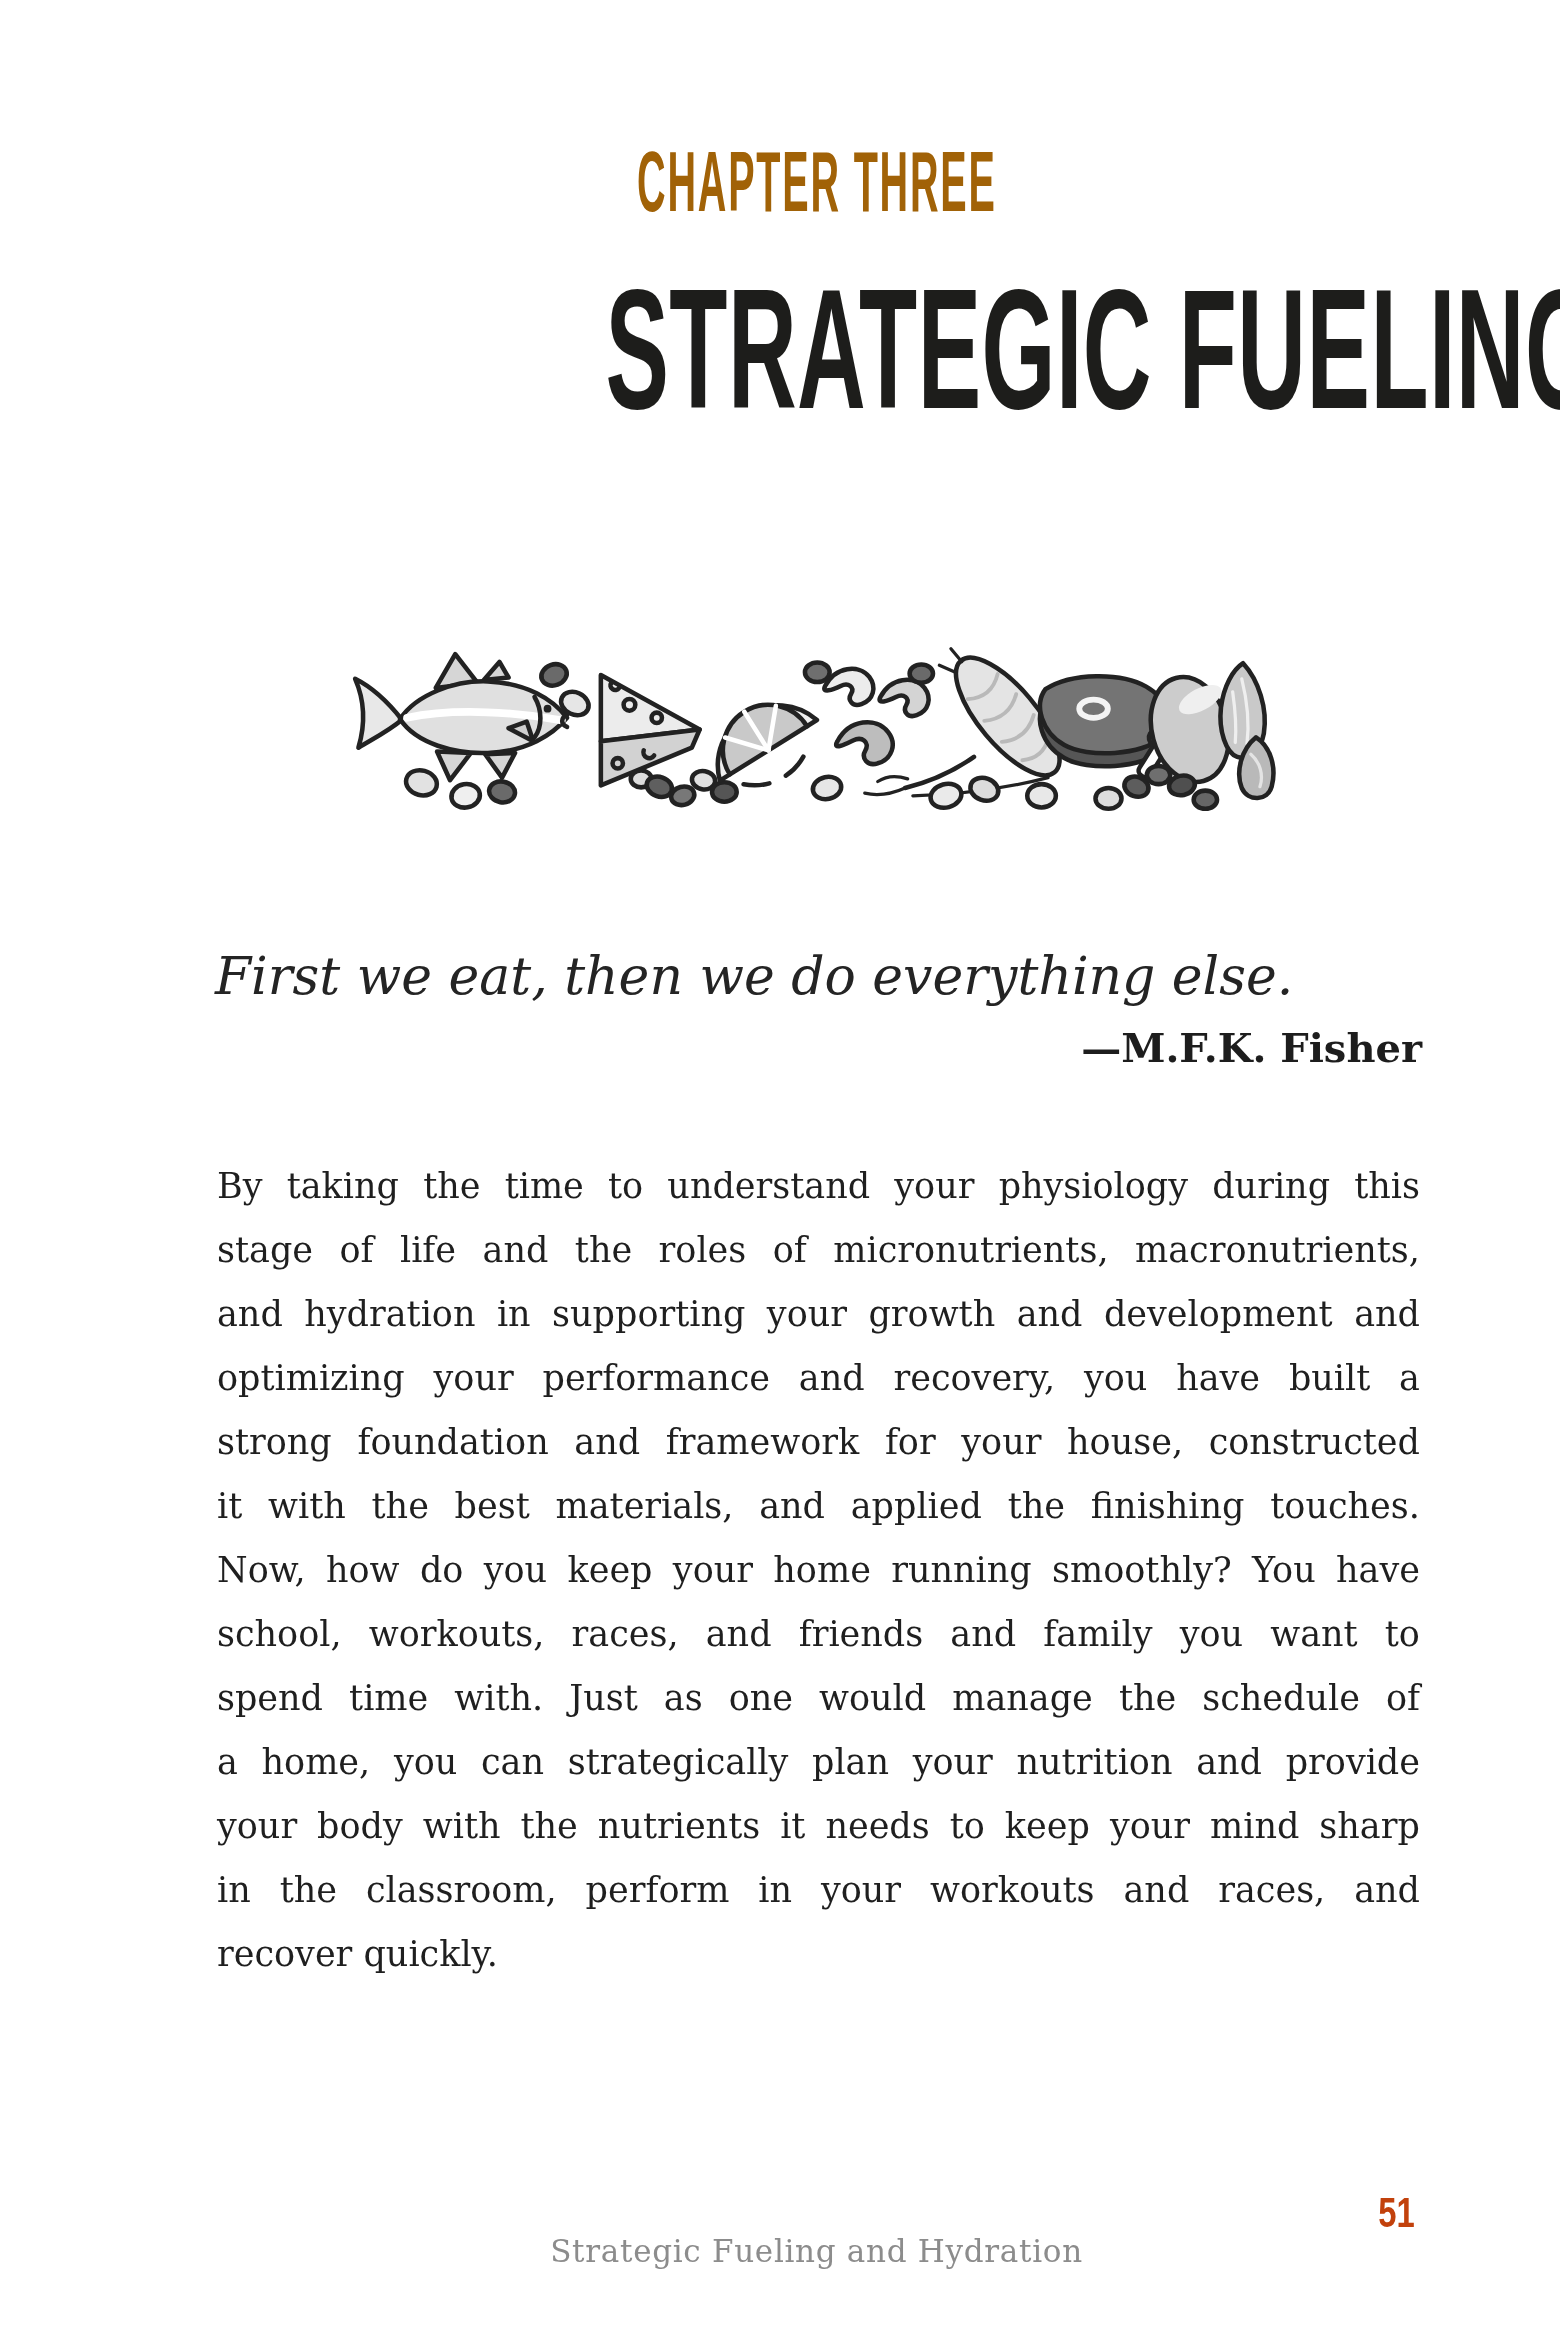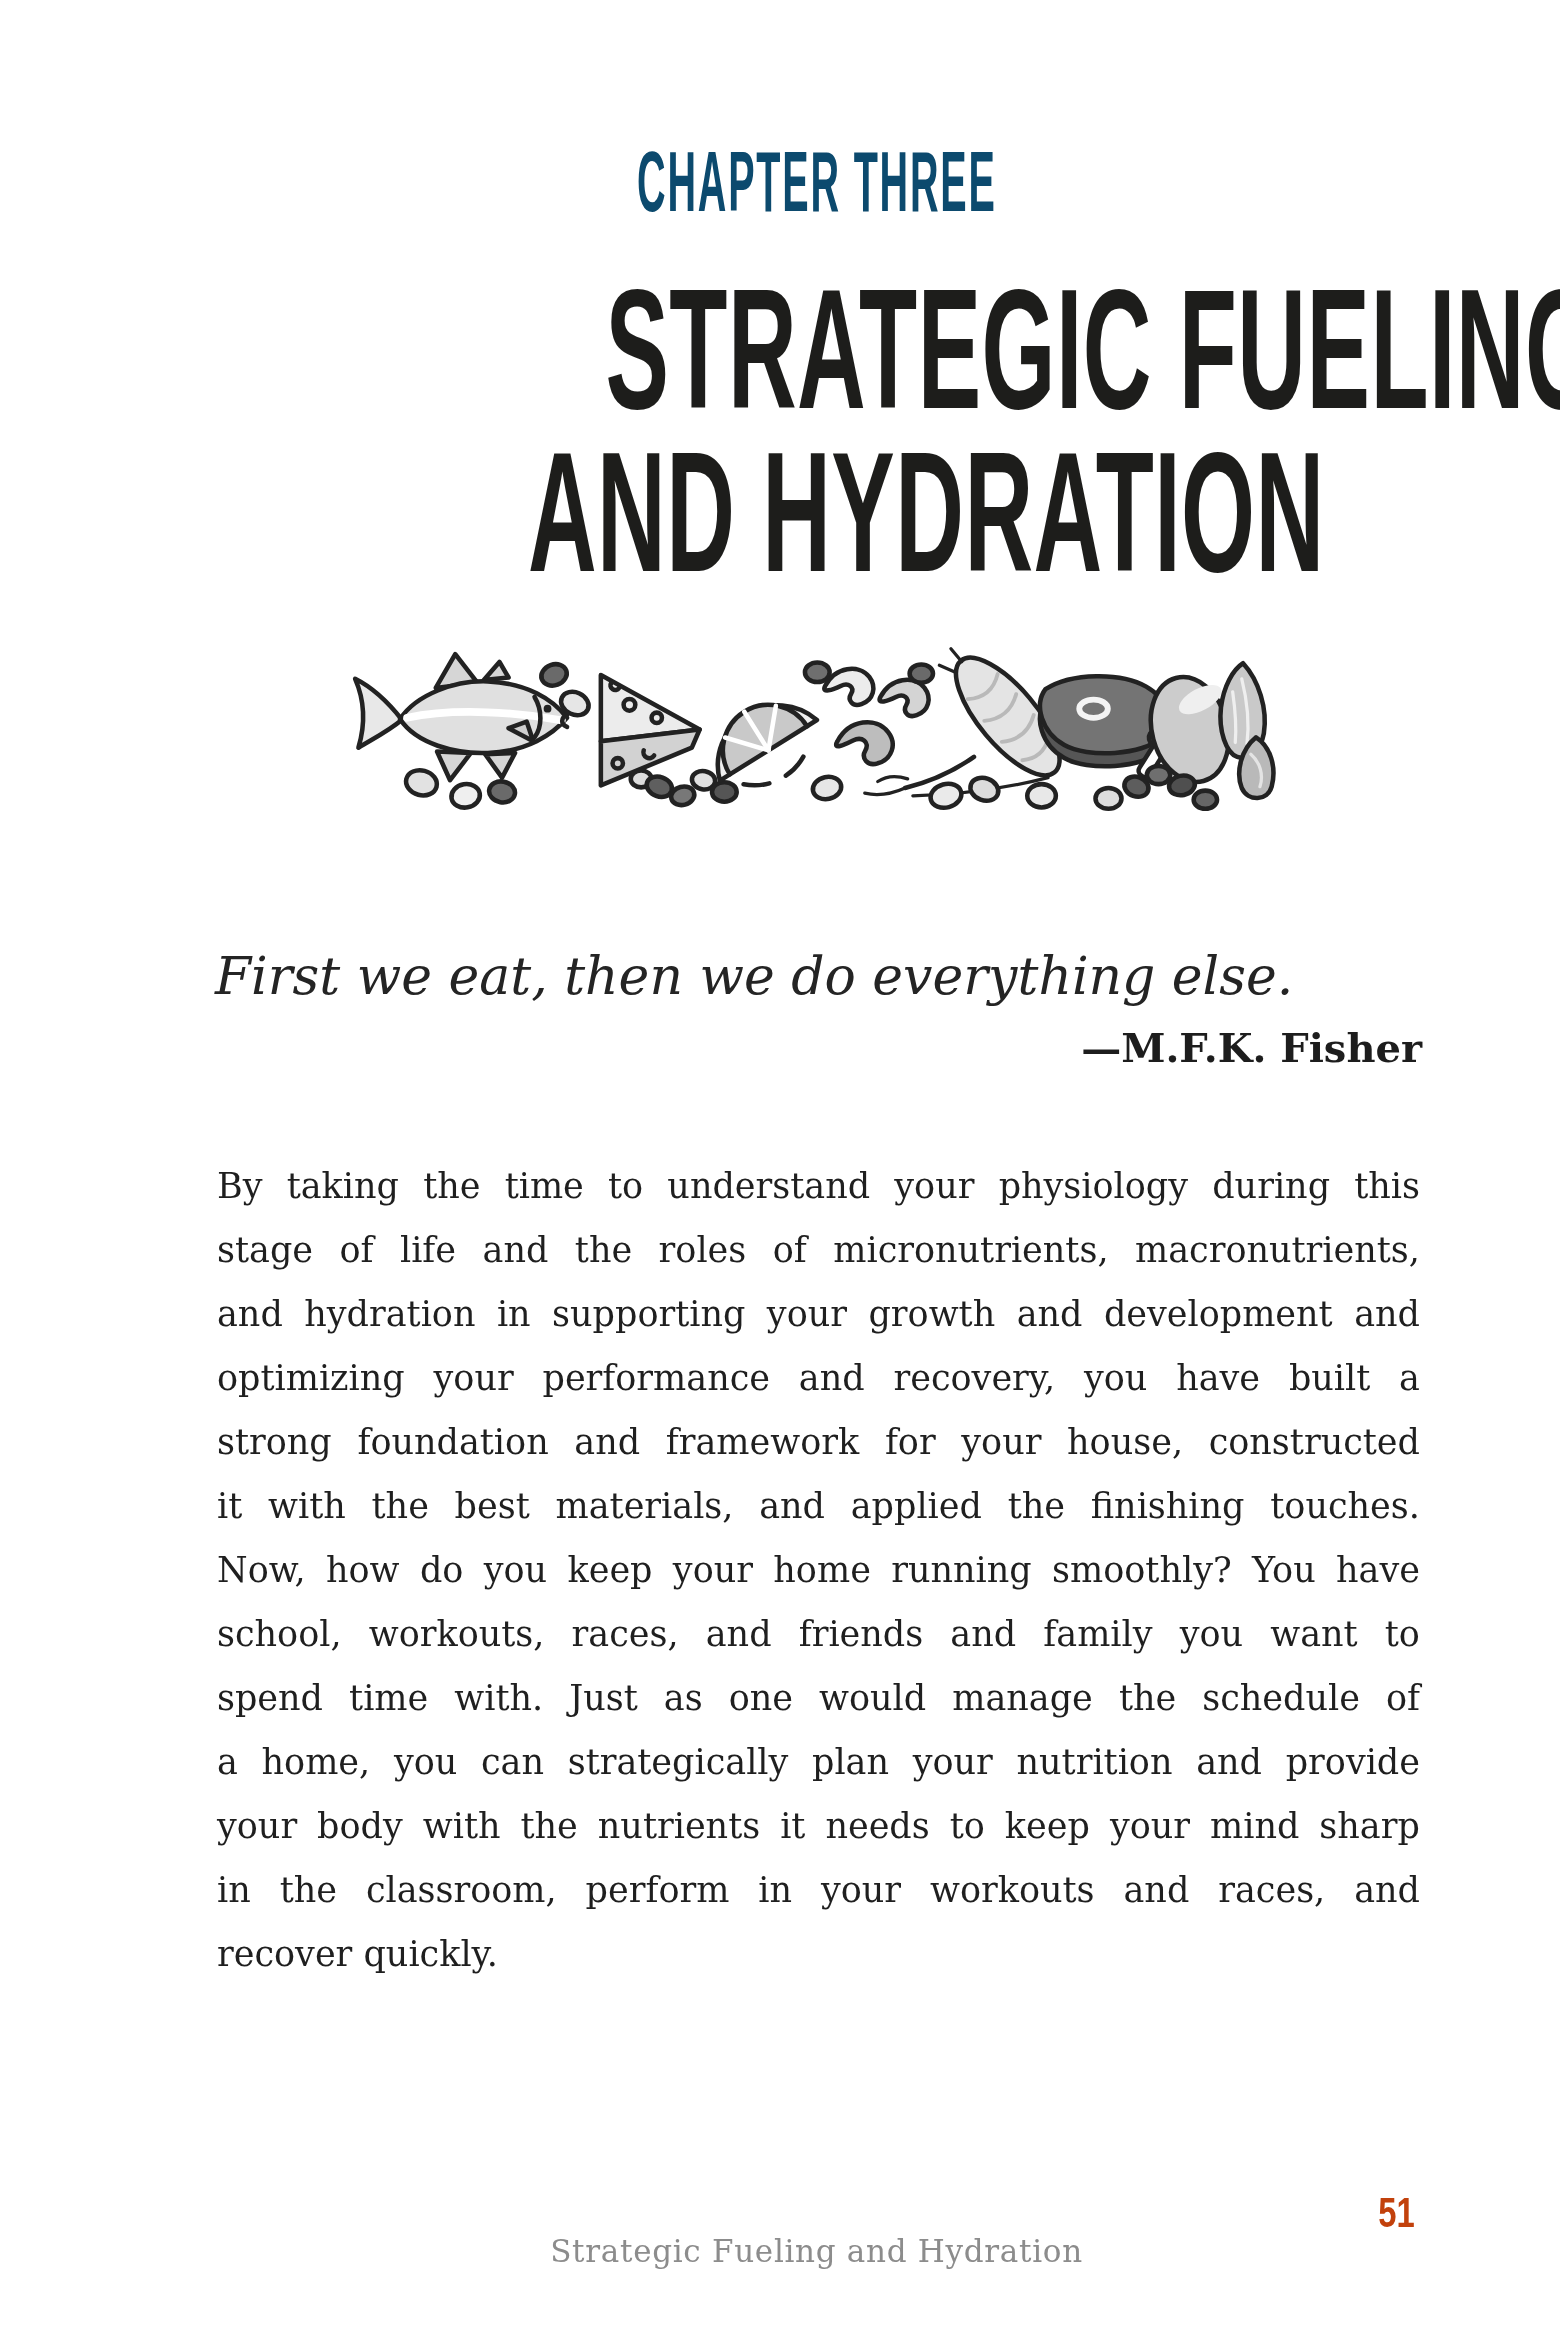--- a/index.html
+++ b/index.html
@@ -4,21 +4,21 @@
 <style>
   html,body{margin:0;padding:0;background:#e9e9e9;}
   .page{
     position:relative;width:1561px;height:2342px;background:#ffffff;
     font-family:"DejaVu Serif", serif; color:#1f1f1f; overflow:hidden;
   }
   
   .chapter-label{
     position:absolute;top:138px;left:215px;width:1203px;text-align:center;
     font-family:"Liberation Sans", sans-serif;font-weight:bold;font-size:86px;
-    line-height:86px;color:#0c4a6e;white-space:nowrap;
+    line-height:86px;color:#a16207;white-space:nowrap;
   }
   .chapter-label .squeeze{display:inline-block;transform:scaleX(0.46);transform-origin:50% 50%;letter-spacing:3.9px;}
   
   .title-line{
     position:absolute;left:215px;width:1203px;text-align:center;
     font-family:"Liberation Sans", sans-serif;font-weight:bold;font-size:170px;line-height:170px;
     color:#1d1d1b;white-space:nowrap;
   }
   .title-line .squeeze{display:inline-block;transform:scaleX(0.56);transform-origin:50% 50%;letter-spacing:0.7px;}
   #title1{top:264px;}
@@ -52,23 +52,20 @@
 <body>
 
 <div class="page">
 
   <div class="chapter-label">
     <span class="squeeze">CHAPTER THREE</span>
   </div>
 
   <div class="title-line" id="title1">
     <span class="squeeze">STRATEGIC FUELING</span>
-  </div>
-  <div class="title-line" id="title2">
-    <span class="squeeze">AND HYDRATION</span>
   </div>
 
   <svg class="food-illo" viewBox="0 0 1450 280" fill="none" stroke="#222" stroke-width="7" stroke-linejoin="round" stroke-linecap="round">
 
     <g>
       <path d="M98,135 C72,102 50,84 26,72 C40,104 43,138 31,178 C54,164 78,152 98,135 Z" fill="#e8e8e8"></path>
       <path d="M150,86 L180,34 L214,78 Z" fill="#d6d6d6"></path>
       <path d="M224,74 L248,46 L262,70 Z" fill="#d6d6d6"></path>
       <path d="M152,184 L172,228 L204,186 Z" fill="#d6d6d6"></path>
       <path d="M226,188 L252,224 L272,186 Z" fill="#d6d6d6"></path>

